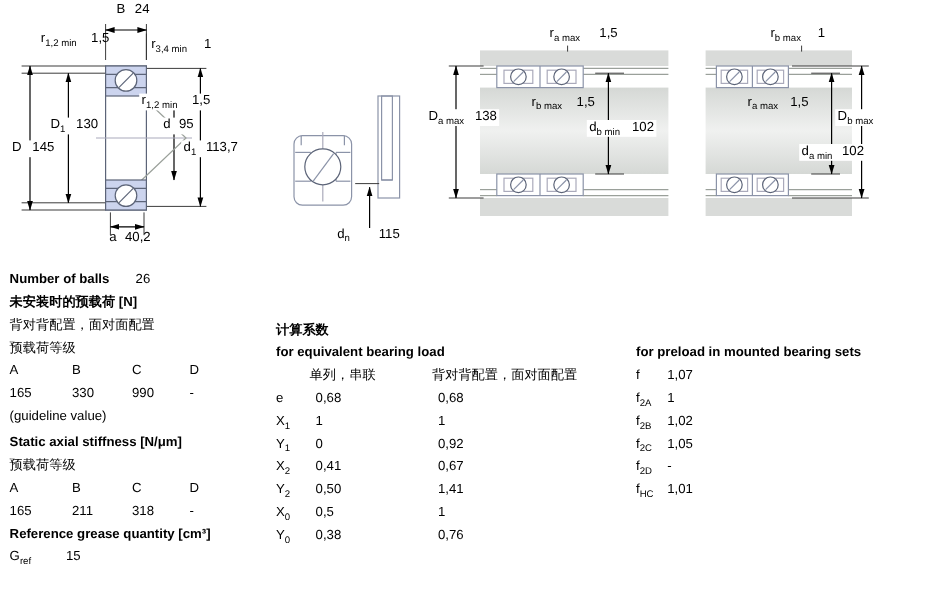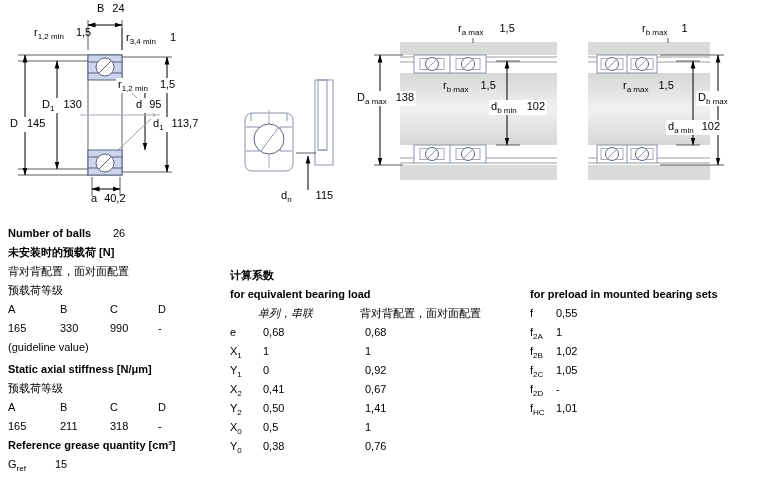--- a/index.html
+++ b/index.html
@@ -21,21 +21,21 @@
   .dv{margin-left:9px;}
   .wbg{background:#fff;padding:0 2px;}
   
   .col{position:absolute;z-index:2;}
   .row{height:19px;line-height:19px;white-space:nowrap;position:relative;}
   .b{font-weight:bold;}
   .lbl{display:inline-block;width:105px;}
   .c0{position:absolute;left:0;} .c1{position:absolute;left:52px;}
   .c2{position:absolute;left:102px;} .c3{position:absolute;left:150px;}
   .m0{position:absolute;left:0;} .m1{position:absolute;left:33px;} .m2{position:absolute;left:135px;}
-  .h1{position:absolute;left:28px;font-style:italic;} .h2{position:absolute;left:130px;}
+  .h1{position:absolute;left:28px;} .h2{position:absolute;left:130px;}
   .f0{position:absolute;left:0;} .f1{position:absolute;left:26px;}
   sub{font-size:8px;}
 </style>
 </head>
 <body>
 
 <div id="page">
 
   <svg width="775" height="215">
     <defs>
@@ -290,21 +290,21 @@
       <span class="m0"><span>Y</span><sub>0</sub></span>
       <span class="m1">0,38</span>
       <span class="m2">0,76</span>
     </div>
   </div>
 
   <div class="col" style="left:530px;top:285px;width:240px">
     <div class="row b">for preload in mounted bearing sets</div>
     <div class="row">
       <span class="f0"><span>f</span><sub></sub></span>
-      <span class="f1">0,55</span>
+      <span class="f1">1,07</span>
     </div>
     <div class="row">
       <span class="f0"><span>f</span><sub>2A</sub></span>
       <span class="f1">1</span>
     </div>
     <div class="row">
       <span class="f0"><span>f</span><sub>2B</sub></span>
       <span class="f1">1,02</span>
     </div>
     <div class="row">

